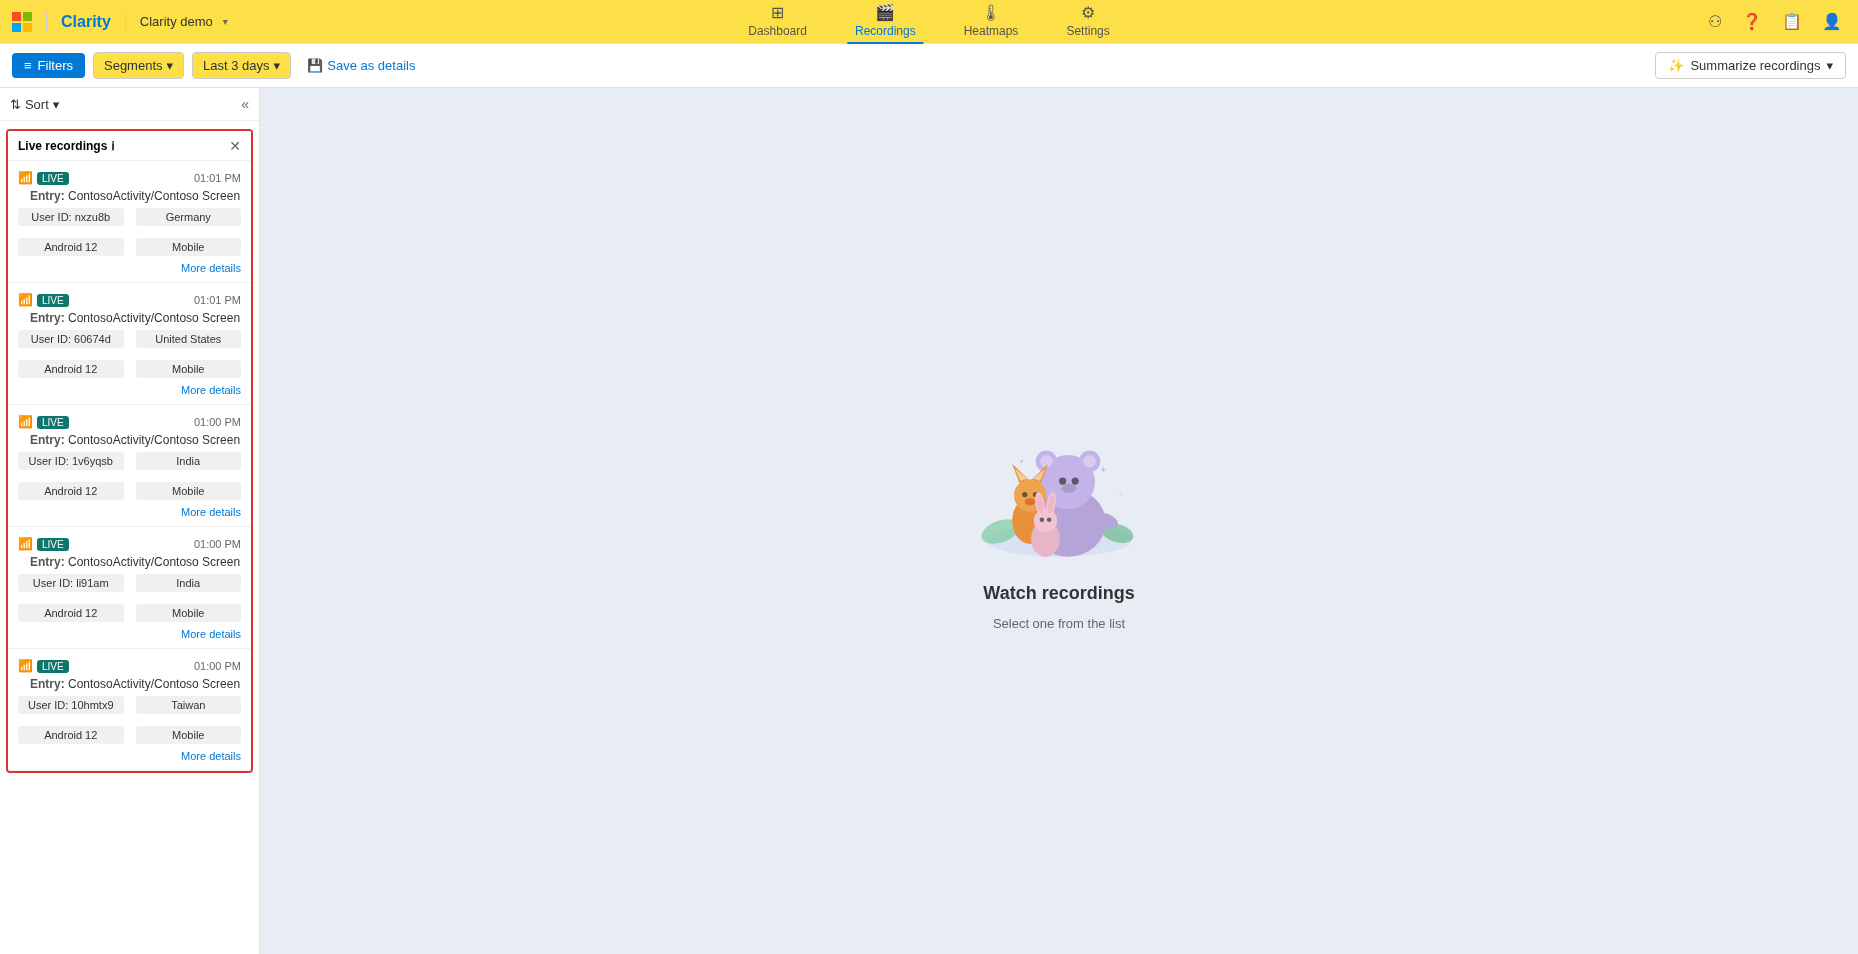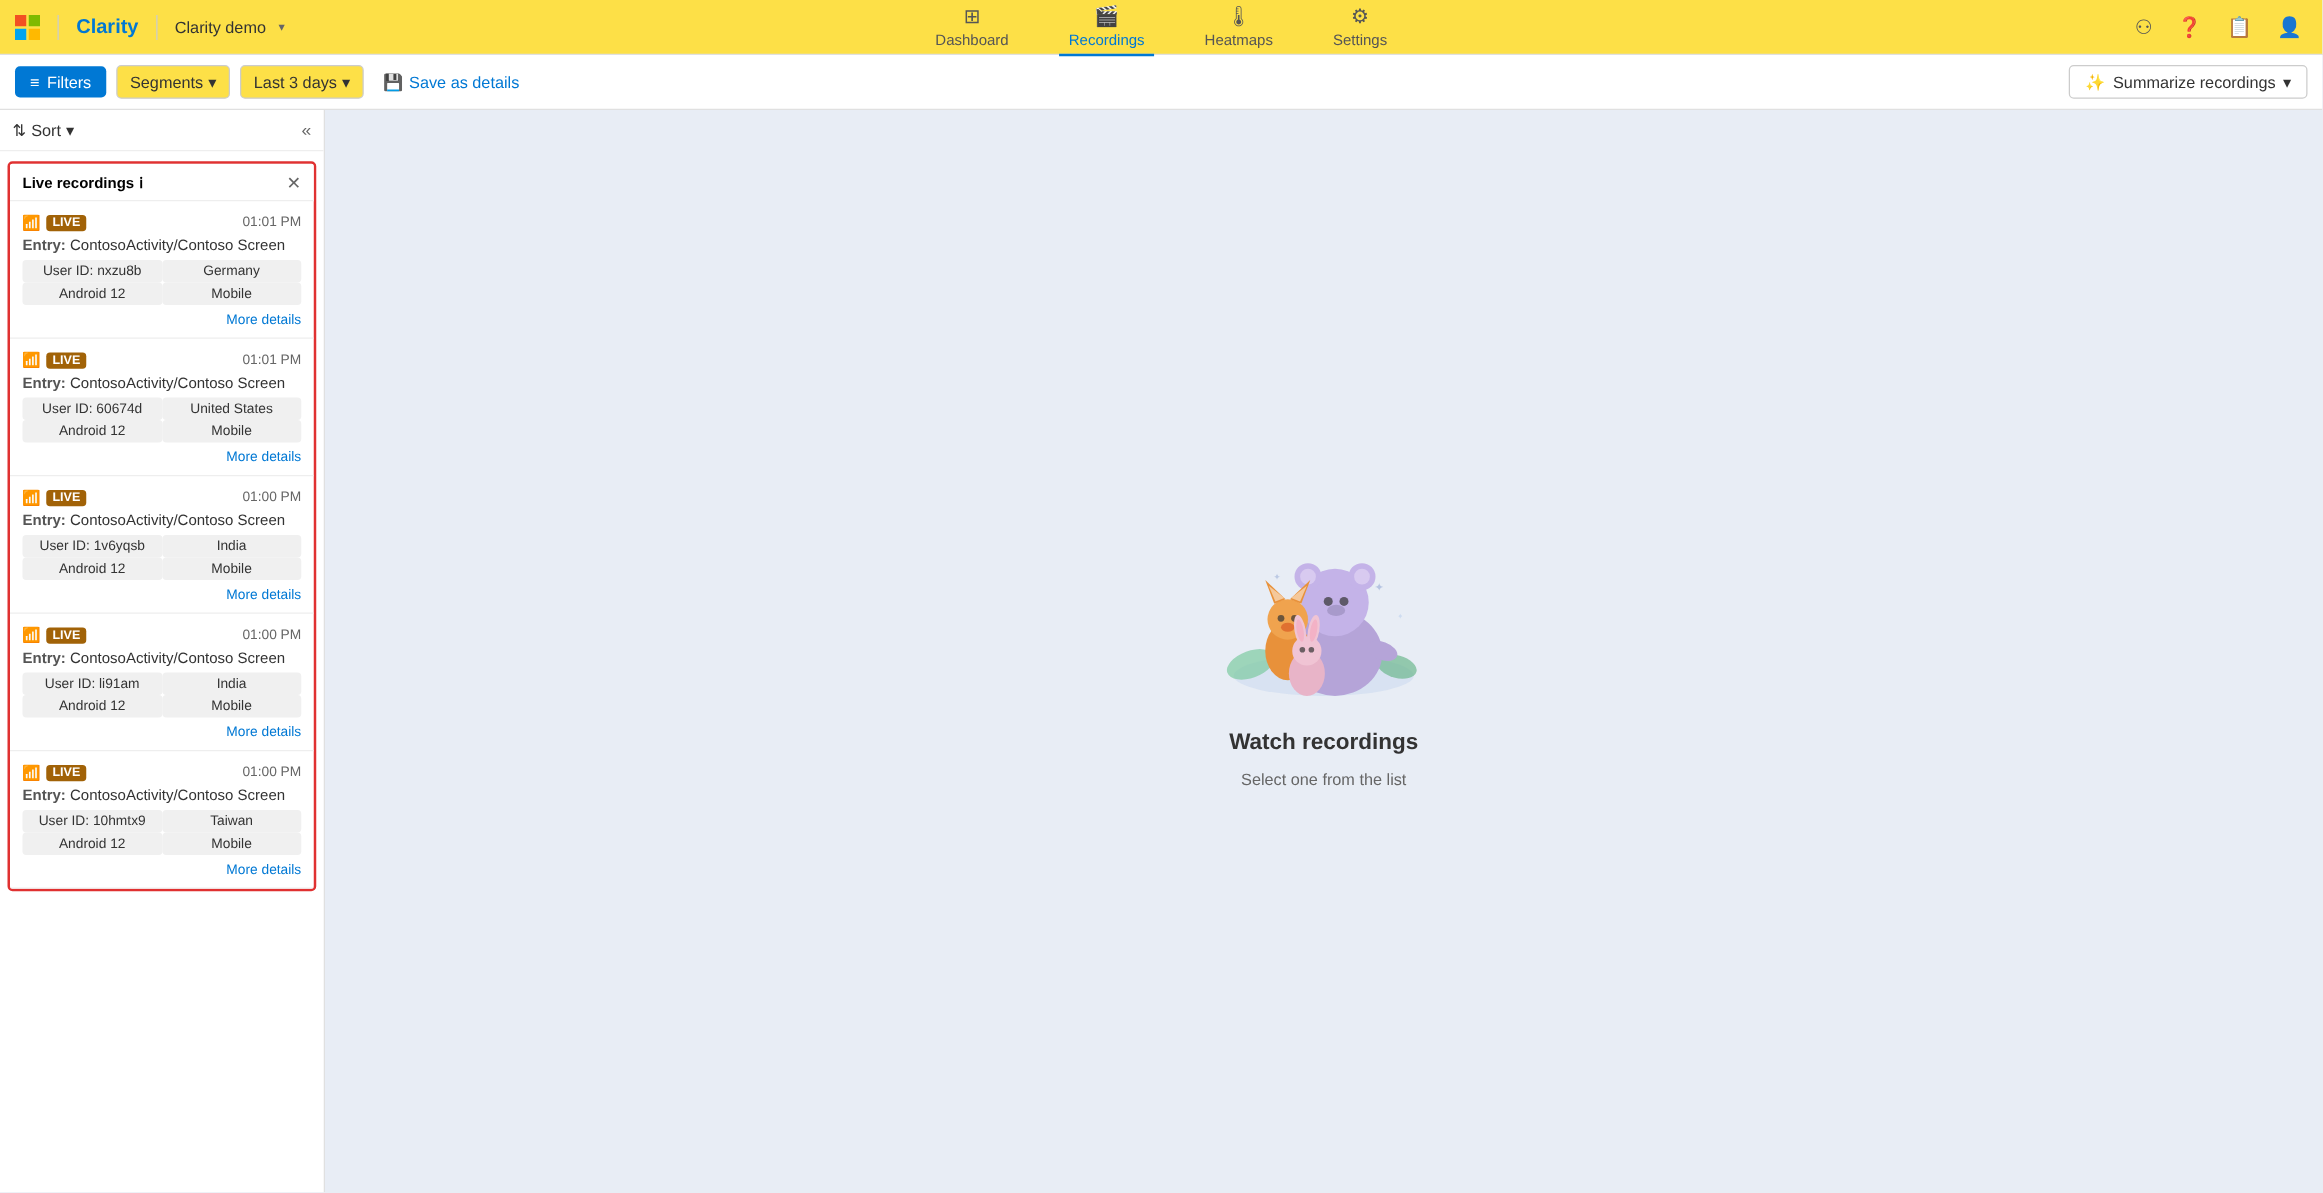--- a/index.html
+++ b/index.html
@@ -239,34 +239,34 @@
       justify-content: space-between;
       margin-bottom: 4px;
     }
     .live-badge {
       display: flex;
       align-items: center;
       gap: 4px;
     }
     .wifi-icon { font-size: 12px; color: #0078d4; }
     .live-tag {
-      background: #a16207;
+      background: #0f766e;
       color: #fff;
       font-size: 10px;
-      font-weight: 700;
+      font-weight: 400;
       padding: 1px 5px;
       border-radius: 3px;
     }
     .card-time { font-size: 11px; color: #666; }
     .card-entry { font-size: 12px; color: #333; margin-bottom: 5px; }
-    .card-entry strong { color: #555; }
+    .card-entry strong { color: #555; margin-left: 12px; }
     .card-tags {
       display: grid;
       grid-template-columns: 1fr 1fr;
-      gap: 0;
+      gap: 12px;
       margin-bottom: 4px;
     }
     .card-tag {
       background: #f0f0f0;
       border-radius: 3px;
       padding: 3px 8px;
       font-size: 11px;
       color: #333;
       text-align: center;
     }

